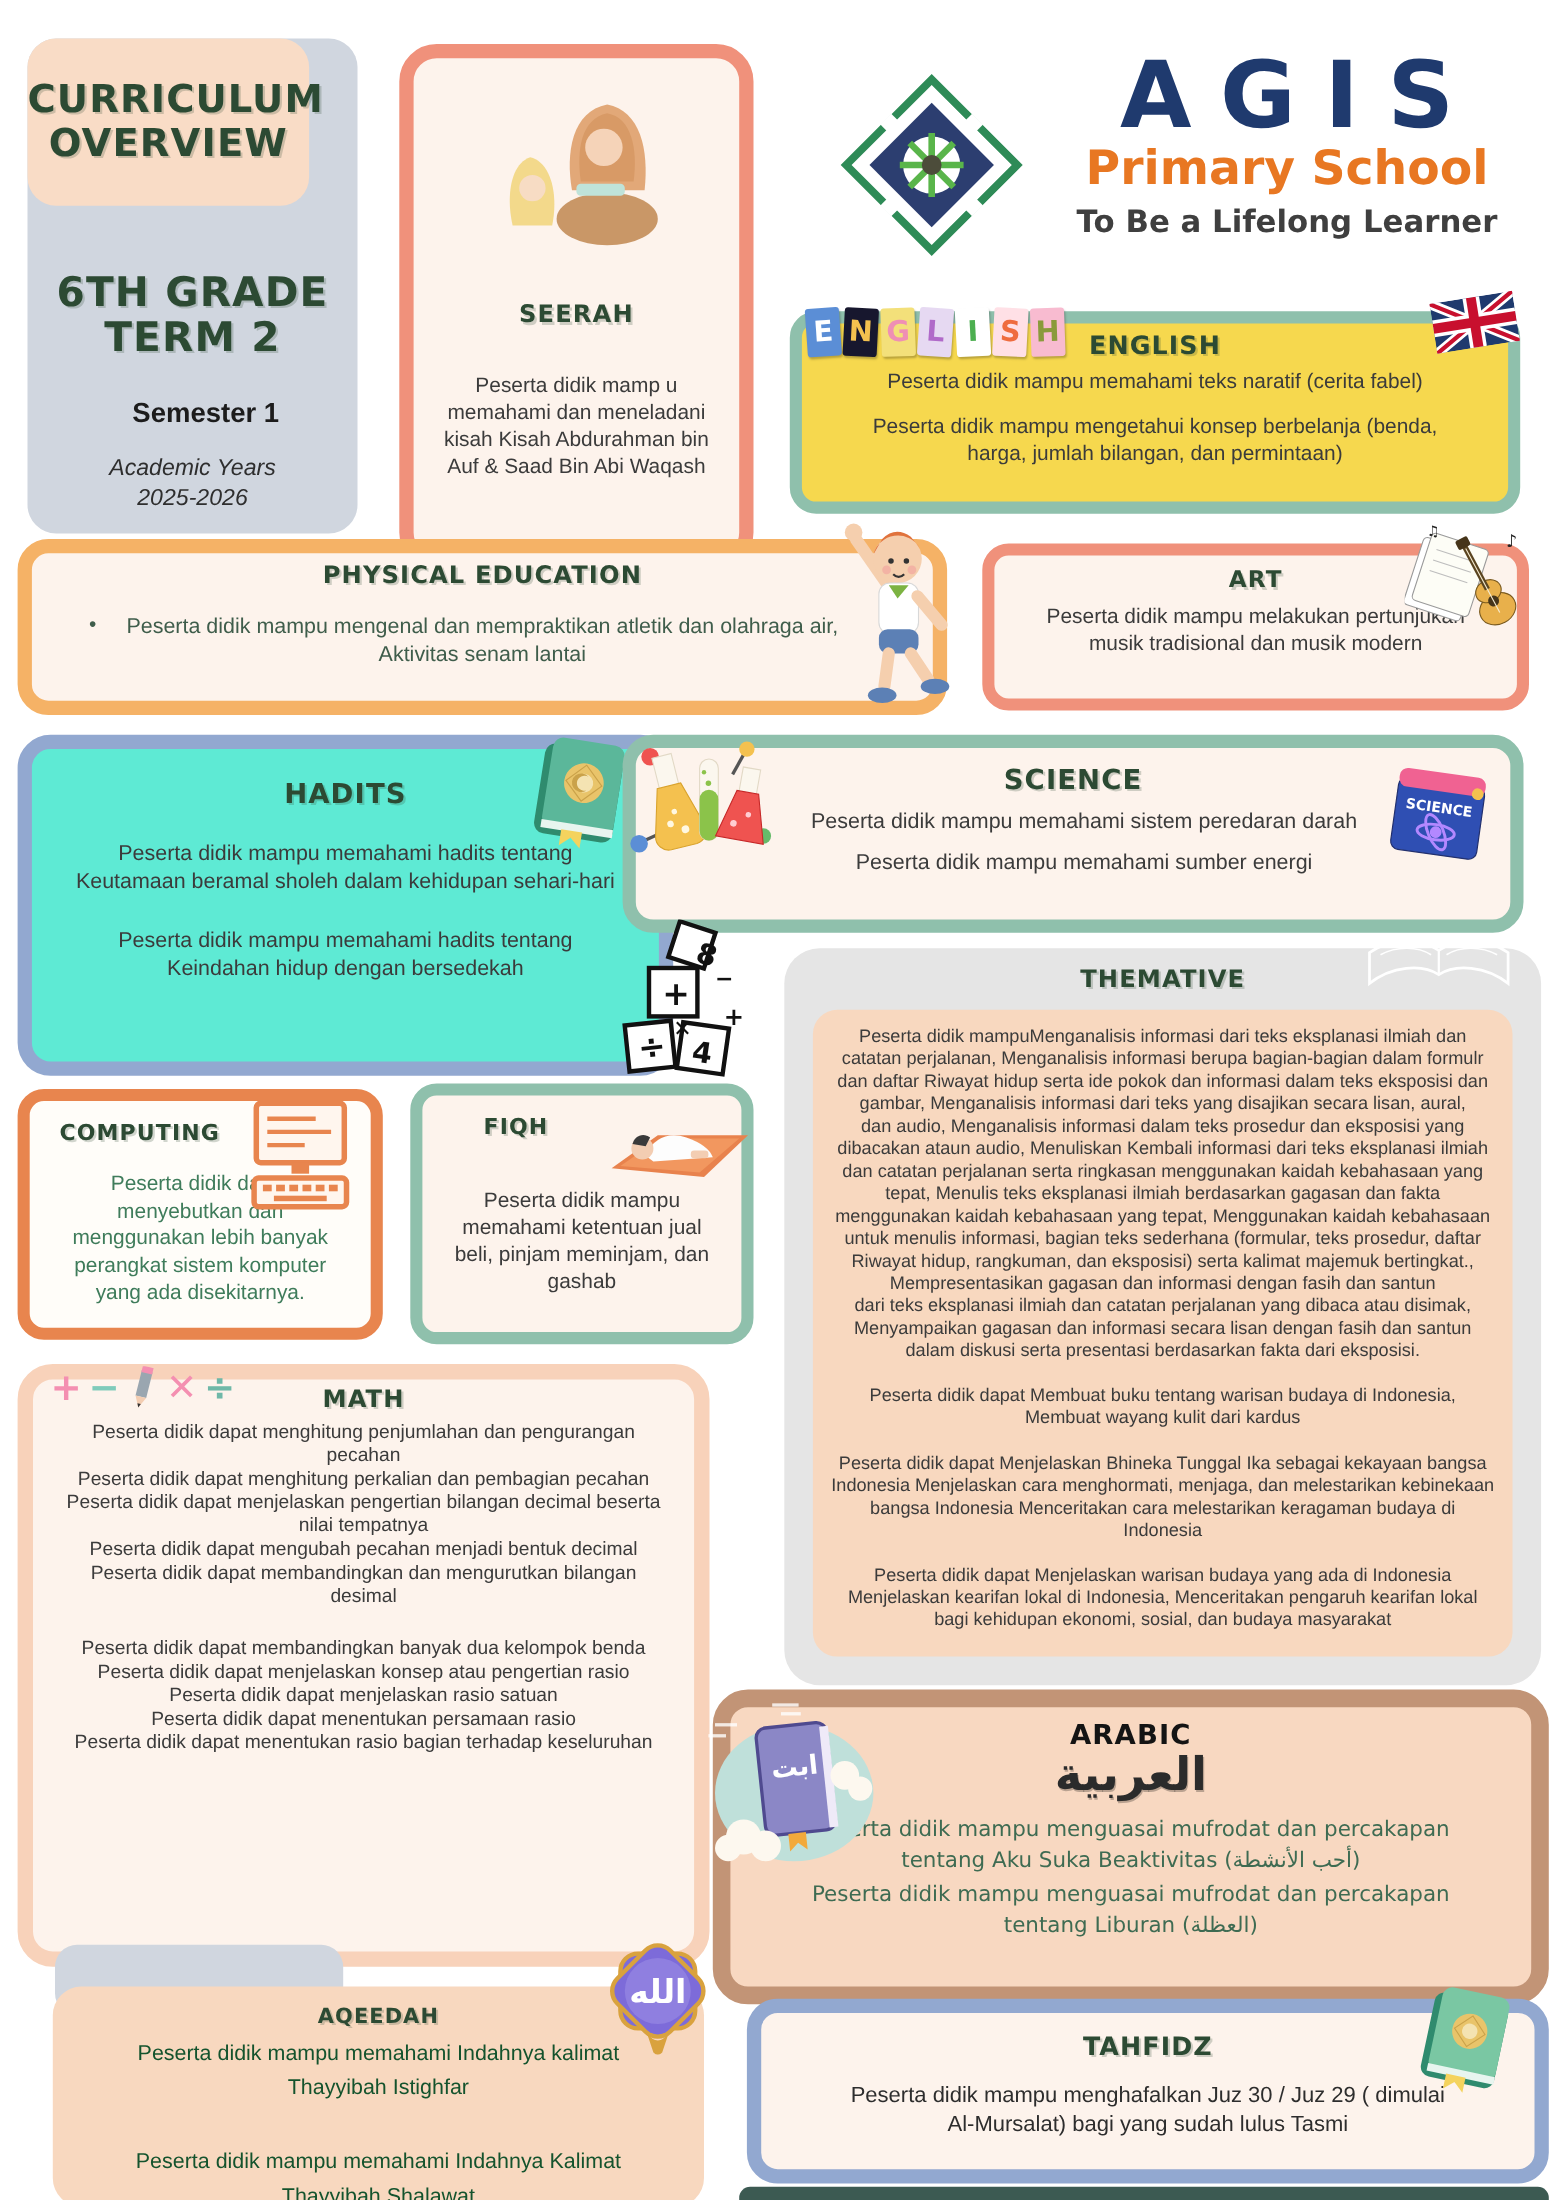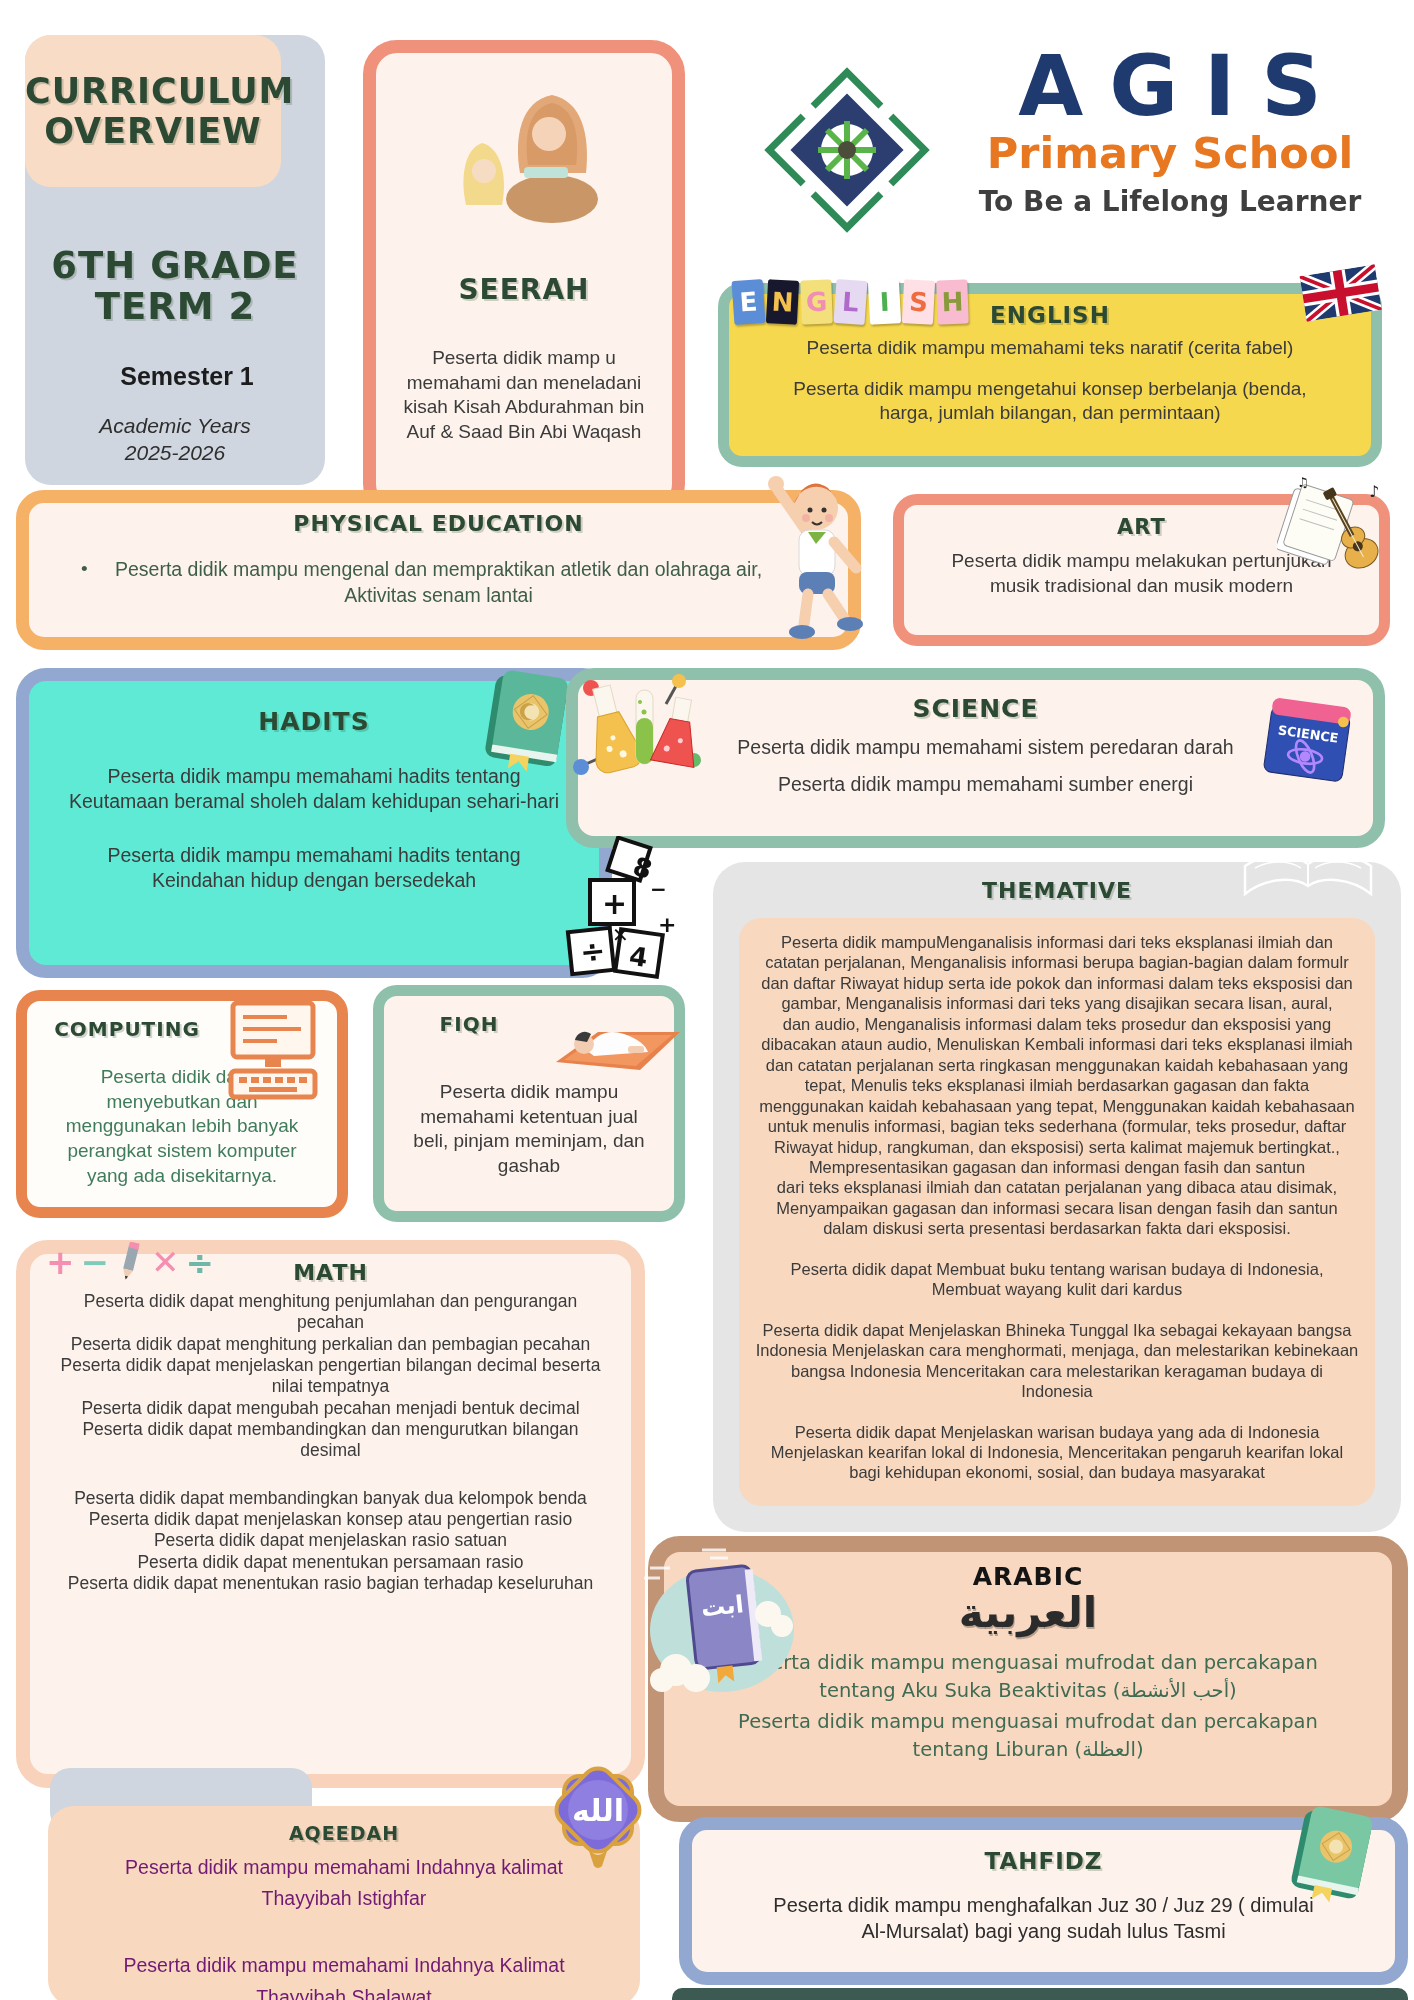--- a/index.html
+++ b/index.html
@@ -13,21 +13,21 @@
   .grey-card{left:25px;top:35px;width:300px;height:450px;background:#d0d6df;border-radius:26px;}
   .peach-title{left:25px;top:35px;width:256px;height:152px;background:#f9dcc6;border-radius:26px;
                display:flex;flex-direction:column;justify-content:center;}
   .curr-line{font-size:35px;line-height:1.15;}
   .grade-line{font-size:37px;line-height:1.12;}
   .semester{font-size:25px;font-weight:700;color:#1c1c1c;text-align:center;}
   .years{font-size:21px;font-style:italic;color:#2e2e2e;text-align:center;line-height:1.3;}
   
   .seerah{left:363px;top:40px;width:322px;height:478px;background:#fdf3ec;border:13px solid #f0917b;
           border-radius:34px;box-sizing:border-box;text-align:center;}
-  .seerah .ctitle{font-size:28px;margin-top:42px;}
+  .seerah .ctitle{font-size:22px;margin-top:42px;}
   .seerah .body-txt{font-size:19px;margin-top:40px;padding:0 20px;}
   
   .logo-text{left:950px;top:42px;width:440px;text-align:center;}
   .logo-name{font-family:"DejaVu Sans",sans-serif;font-weight:800;font-size:84px;letter-spacing:26px;
              color:#1f3a6e;line-height:1.05;text-indent:26px;}
   .logo-sub{font-family:"DejaVu Sans",sans-serif;font-weight:800;font-size:43px;color:#e87722;line-height:1.1;}
   .logo-tag{font-family:"DejaVu Sans",sans-serif;font-weight:700;font-size:28px;color:#3f3f3f;margin-top:8px;}
   
   .english{left:718px;top:283px;width:664px;height:184px;background:#f6d84e;border:11px solid #8fc0ac;
            border-radius:24px;box-sizing:border-box;}
@@ -99,21 +99,21 @@
   .arabic-title{font-family:"DejaVu Sans",sans-serif;font-weight:800;font-size:25px;color:#141414;
                 text-align:center;margin-top:10px;letter-spacing:1px;}
   .arabic-ar{font-family:"DejaVu Sans",sans-serif;font-weight:700;font-size:42px;color:#2b2b2b;
              text-align:center;line-height:1.05;text-shadow:1px 2px 0 rgba(0,0,0,.25);}
   .arabic .body-txt{font-size:19.5px;margin-top:14px;padding:0 48px;color:#3e6b52;line-height:1.45;}
   .arabic-paren{font-family:"DejaVu Sans",sans-serif;}
   
   .grey-stub{left:50px;top:1768px;width:262px;height:64px;background:#d0d6df;border-radius:20px;}
   .aqeedah{left:48px;top:1806px;width:592px;height:200px;background:#f8d8bf;border-radius:26px;}
   .aqeedah .ctitle{font-size:19px;margin-top:16px;}
-  .aqeedah .body-txt{font-size:19.5px;margin-top:8px;padding:0 56px;color:#701a75;line-height:1.6;}
+  .aqeedah .body-txt{font-size:19.5px;margin-top:8px;padding:0 56px;color:#14532d;line-height:1.6;}
   .aqeedah .second{margin-top:36px;}
   
   .tahfidz{left:679px;top:1817px;width:729px;height:168px;background:#fdf3ec;border:13px solid #92a8d0;
            border-radius:28px;box-sizing:border-box;}
   .tahfidz .ctitle{font-size:23px;margin-top:18px;}
   .tahfidz .body-txt{font-size:20px;margin-top:18px;padding:0 70px;color:#2d2d2d;}
   .bottom-strip{left:672px;top:1988px;width:736px;height:12px;background:#3c5a52;border-radius:10px 10px 0 0;}
 </style>
 </head>
 <body>

